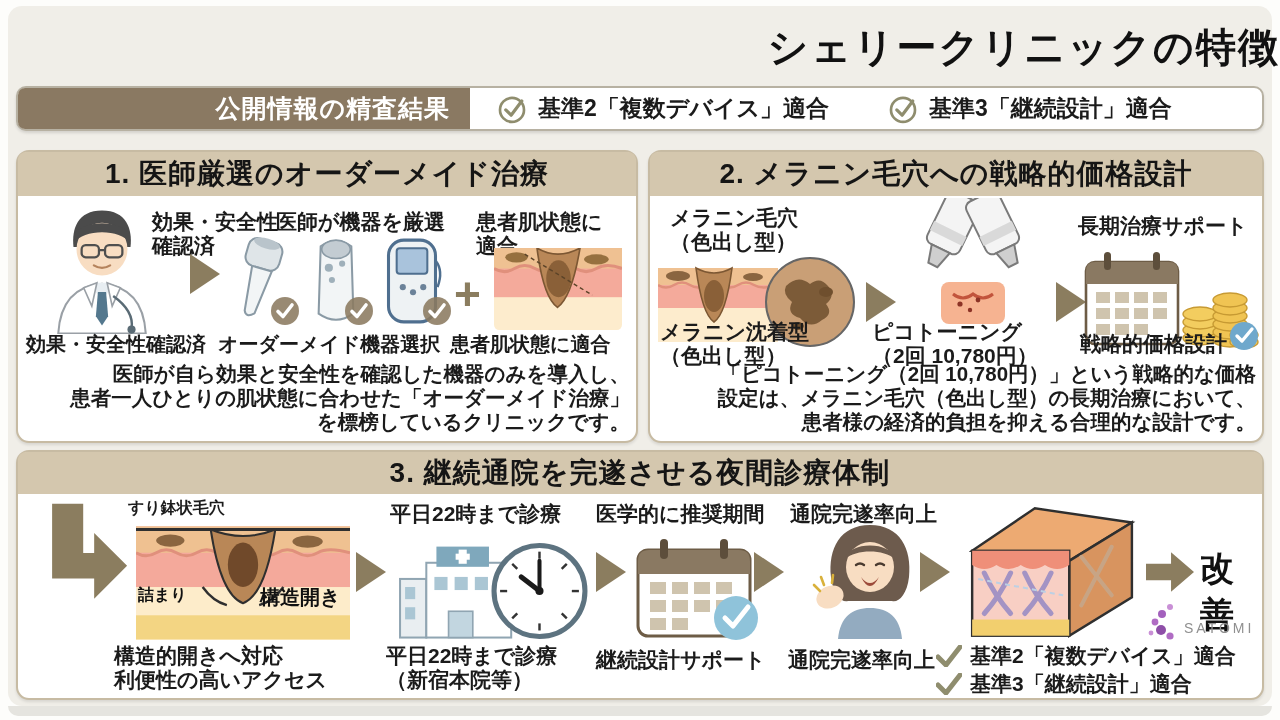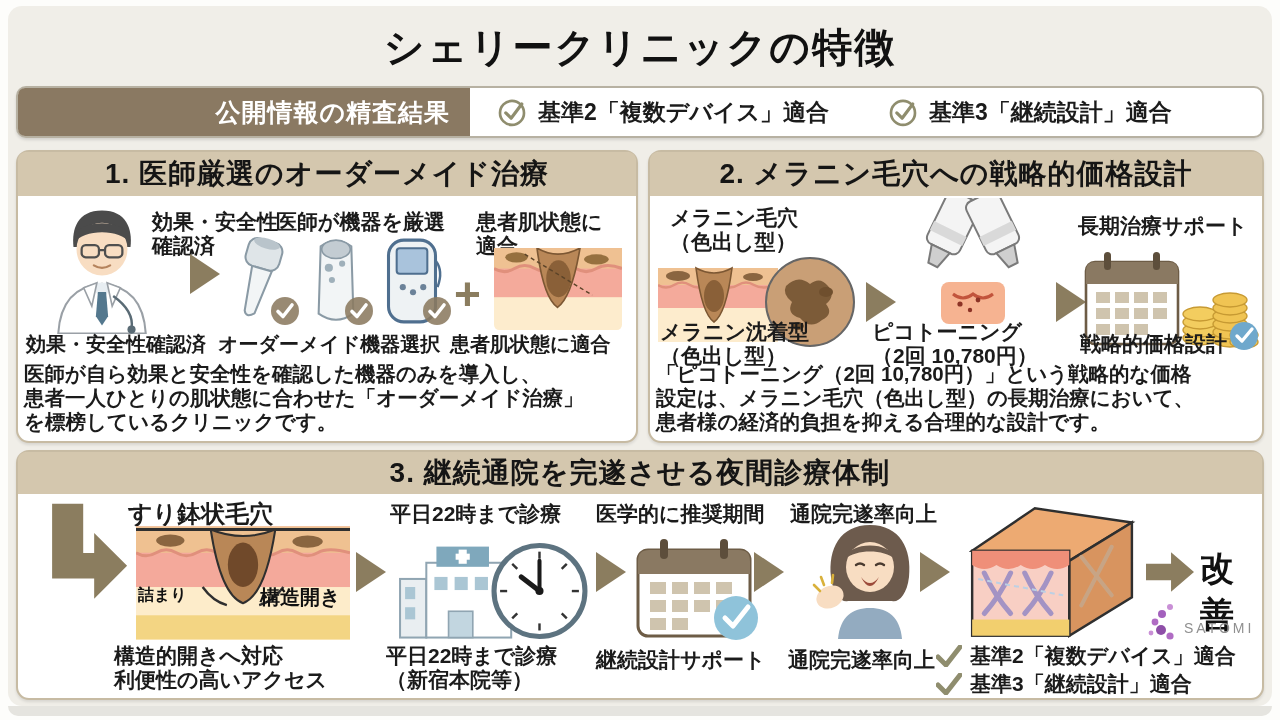--- a/index.html
+++ b/index.html
@@ -7,26 +7,26 @@
     width:1280px;height:720px;overflow:hidden;background:#fdfdfb;
     font-family:"Liberation Sans","DejaVu Sans",sans-serif;color:#1b1b1b;
     position:relative;
   }
   .abs{position:absolute;}
   .card{
     position:absolute;left:8px;top:6px;width:1264px;height:700px;
     background:#f0eee8;border-radius:14px;
   }
   .page-title{
-    position:absolute;left:0;right:0;top:20px;text-align:center;
+    position:absolute;left:0;right:0;top:20px;text-align:right;
     font-size:40px;font-weight:800;letter-spacing:2px;color:#111;
   }
   
   .audit-bar{
-    position:absolute;left:16px;top:86px;width:1248px;height:52px;
+    position:absolute;left:16px;top:86px;width:1248px;height:45px;
     background:#fff;border:2px solid #b7b1a2;border-radius:10px;
     box-shadow:0 2px 3px rgba(0,0,0,.12);display:flex;align-items:stretch;box-sizing:border-box;
   }
   .audit-label{
     width:452px;background:#8a7962;border-radius:7px 0 0 7px;
     color:#fff;font-size:25px;font-weight:800;
     display:flex;align-items:center;justify-content:flex-end;padding-right:20px;box-sizing:border-box;
     letter-spacing:1px;
   }
   .audit-checks{display:flex;align-items:center;gap:58px;padding-left:26px;}
@@ -39,21 +39,21 @@
   }
   .panel-head{
     height:44px;background:#d4c7ae;border-radius:8px 8px 0 0;
     display:flex;align-items:center;justify-content:center;
     font-size:28px;font-weight:800;letter-spacing:1px;color:#151515;
   }
   .panel-body{position:relative;width:100%;}
   .lbl{position:absolute;font-weight:800;color:#1b1b1b;text-align:left;white-space:pre-line;line-height:1.14;}
   .desc{
     position:absolute;left:6px;right:6px;font-weight:800;color:#1b1b1b;
-    text-align:left;white-space:pre-line;line-height:1.16;font-size:20.5px;
+    text-align:right;white-space:pre-line;line-height:1.16;font-size:20.5px;
   }
   .flow-arrow{position:absolute;width:30px;height:40px;}
   .plus{position:absolute;font-size:46px;font-weight:800;color:#8b7d5f;line-height:1;}
   .badge{position:absolute;width:30px;height:30px;}
   .kaizen{position:absolute;font-size:34px;font-weight:800;color:#111;}
   .p3check{position:absolute;display:flex;align-items:center;gap:8px;font-size:21px;font-weight:800;}
   .tick{width:26px;height:22px;flex:0 0 auto;}
   .satomi{position:absolute;display:flex;align-items:flex-end;gap:4px;}
   .satomi-text{font-size:14px;letter-spacing:3px;color:#8f8f8f;font-weight:400;padding-bottom:6px;}
   .frame-strip{position:absolute;left:8px;right:8px;bottom:4px;height:10px;background:#e5e4df;border-radius:0 0 10px 10px;}
@@ -280,21 +280,21 @@
 </div>
 
 <div class="panel" style="left:16px;top:450px;width:1248px;height:250px;">
   <div class="panel-head" style="height:42px;">3. 継続通院を完遂させる夜間診療体制</div>
   <div class="panel-body" style="height:204px;">
 
     <svg class="abs" style="left:14px;top:8px;" width="96" height="102" viewBox="0 0 105 108">
       <polygon points="22,0 56,0 56,54 68,54 68,32 104,68 68,104 68,82 22,82" fill="#8b7d5f"></polygon>
     </svg>
 
-    <div class="lbl" style="left:110px;top:6px;width:226px;font-size:24px;">すり鉢状毛穴</div>
+    <div class="lbl" style="left:110px;top:6px;width:226px;font-size:16px;font-family:Liberation Mono, monospace;">すり鉢状毛穴</div>
 
     <svg class="abs" style="left:118px;top:32px;" width="214" height="114" viewBox="0 0 212 112">
       <rect width="212" height="112" fill="#fdecca"></rect>
       <rect width="212" height="88" fill="#fdecca"></rect>
       <rect y="88" width="212" height="24" fill="#f3d583"></rect>
       <rect width="212" height="60" fill="#f4a99b"></rect>
       <rect width="212" height="26" fill="#efc191"></rect>
       <line x1="0" y1="3" x2="212" y2="3" stroke="#2f2f2f" stroke-width="3"></line>
       <path d="M0 26 Q10 32 20 26 T40 26 T60 26 T80 26 T100 26 T120 26 T140 26 T160 26 T180 26 T212 26" fill="none" stroke="#e0907c" stroke-width="3"></path>
       <ellipse cx="34" cy="14" rx="14" ry="6" fill="#8a6540"></ellipse>

